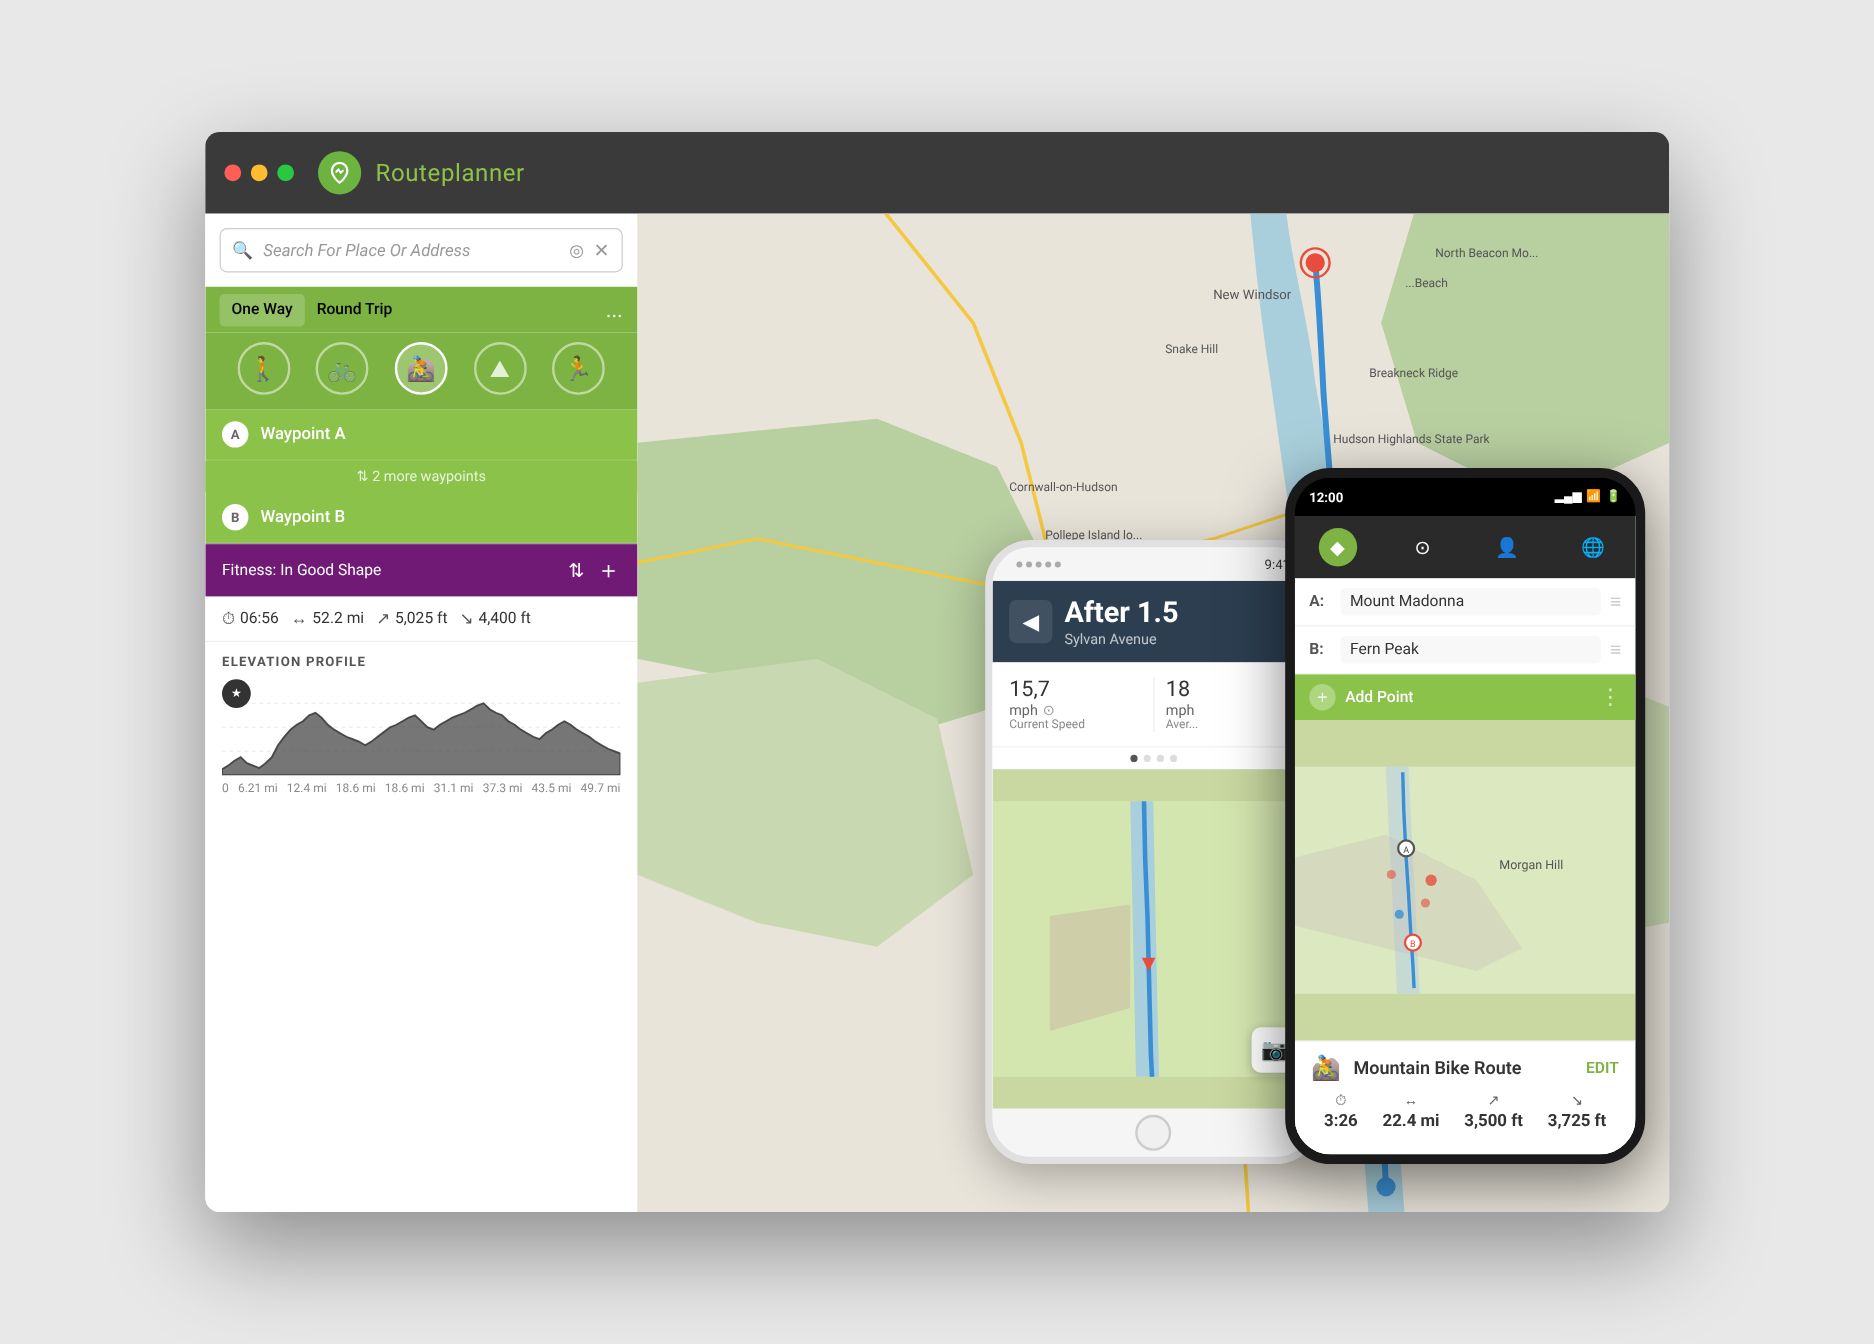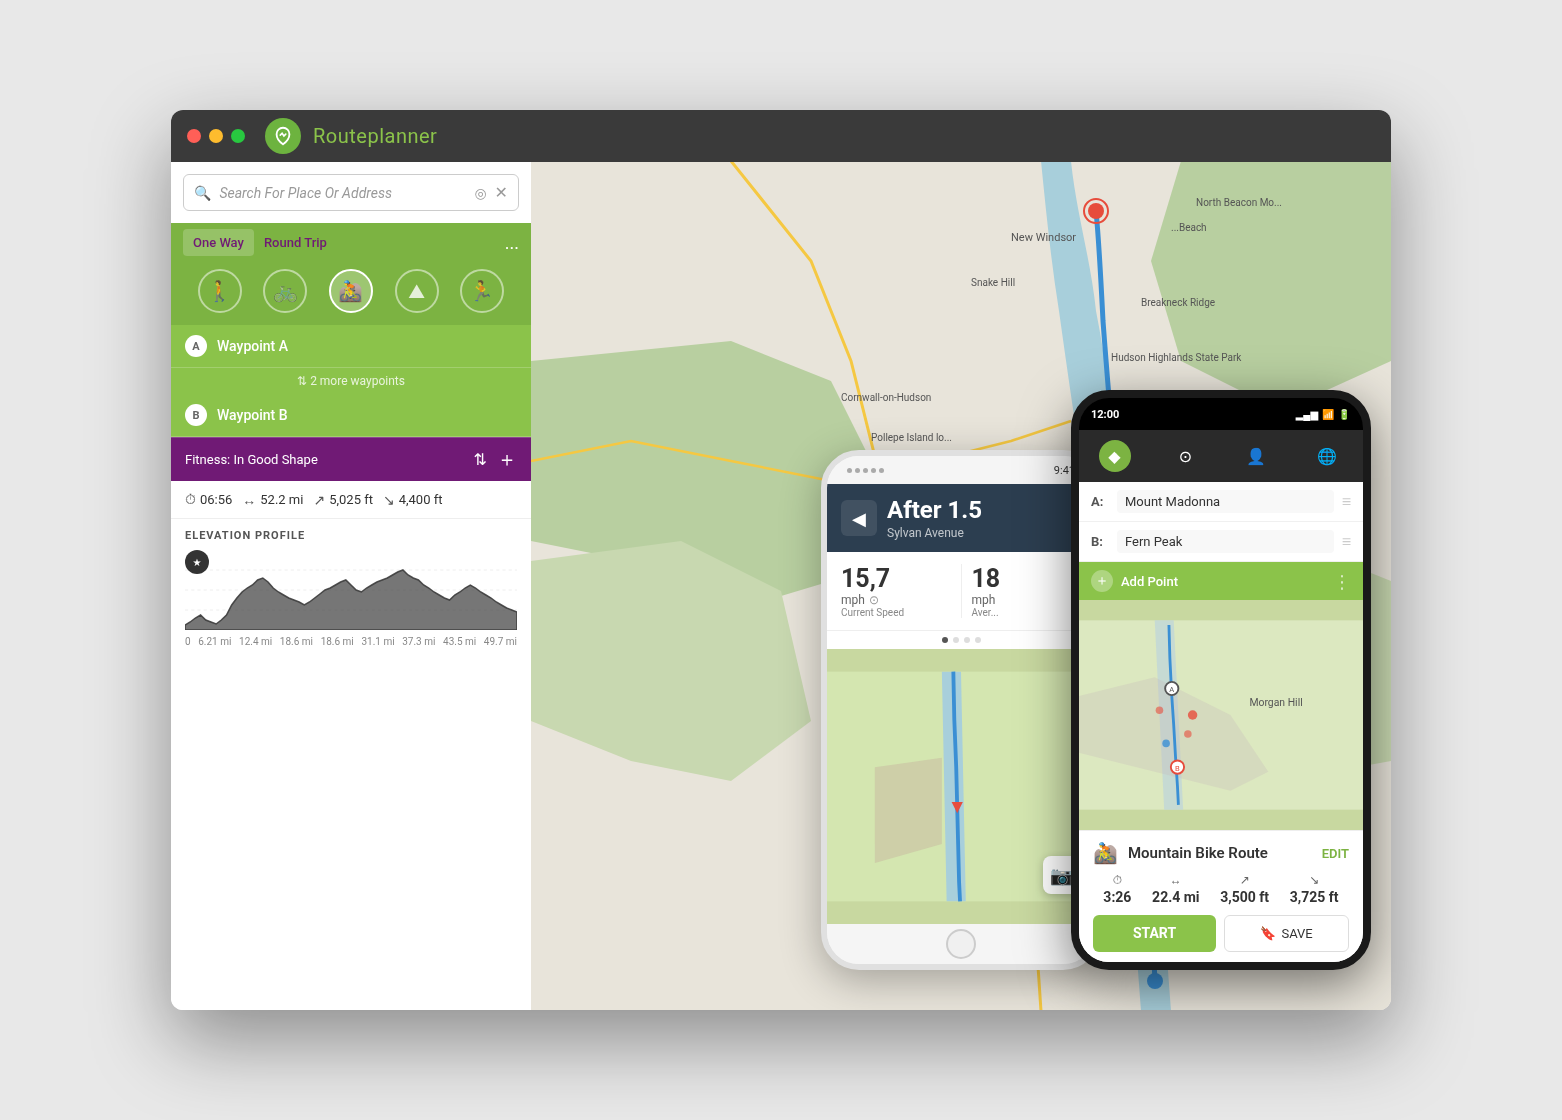--- a/index.html
+++ b/index.html
@@ -22,21 +22,21 @@
       border-radius: 12px;
       box-shadow: 0 30px 80px rgba(0,0,0,0.4);
       overflow: hidden;
       display: flex;
       flex-direction: column;
       position: relative;
     }
 
     
     .title-bar {
-      height: 52px;
+      height: 68px;
       background: #3a3a3a;
       display: flex;
       align-items: center;
       padding: 0 16px;
       flex-shrink: 0;
     }
     .traffic-lights {
       display: flex;
       gap: 8px;
       margin-right: 20px;
@@ -109,21 +109,21 @@
 
     
     .route-tabs {
       background: #7cb342;
       display: flex;
       align-items: center;
       padding: 0 12px;
       height: 38px;
     }
     .tab-btn {
-      color: #701a75;
+      color: #000000;
       font-size: 13px;
       font-weight: 500;
       padding: 6px 10px;
       cursor: pointer;
       border-radius: 4px;
     }
     .tab-btn.active {
       background: rgba(255,255,255,0.2);
     }
     .tab-more {
@@ -384,22 +384,22 @@
     }
     .phone-speed-row {
       display: flex;
       padding: 12px 14px;
       background: #fff;
       border-bottom: 1px solid #eee;
       gap: 10px;
     }
     .speed-item { flex: 1; }
     .speed-value {
-      font-size: 25px;
-      font-weight: bold;
+      font-size: 18px;
+      font-weight: normal;
       color: #333;
     }
     .speed-label { font-size: 10px; color: #888; }
     .speed-divider {
       width: 1px;
       background: #eee;
     }
     .phone-dots-row {
       display: flex;
       justify-content: center;
@@ -942,27 +942,20 @@
                 </div>
                 <div class="phone-stat">
                   <div class="phone-stat-icon">↗</div>
                   <div class="phone-stat-value">3,500 ft</div>
                 </div>
                 <div class="phone-stat">
                   <div class="phone-stat-icon">↘</div>
                   <div class="phone-stat-value">3,725 ft</div>
                 </div>
               </div>
-              <div class="phone-action-row">
-                <div class="phone-start-btn">START</div>
-                <div class="phone-save-btn">
-                  <span>🔖</span>
-                  <span>SAVE</span>
-                </div>
-              </div>
             </div>
           </div>
         </div>
       </div>
     </div>
 
   </div>
 </div>
 
 </body></html>

